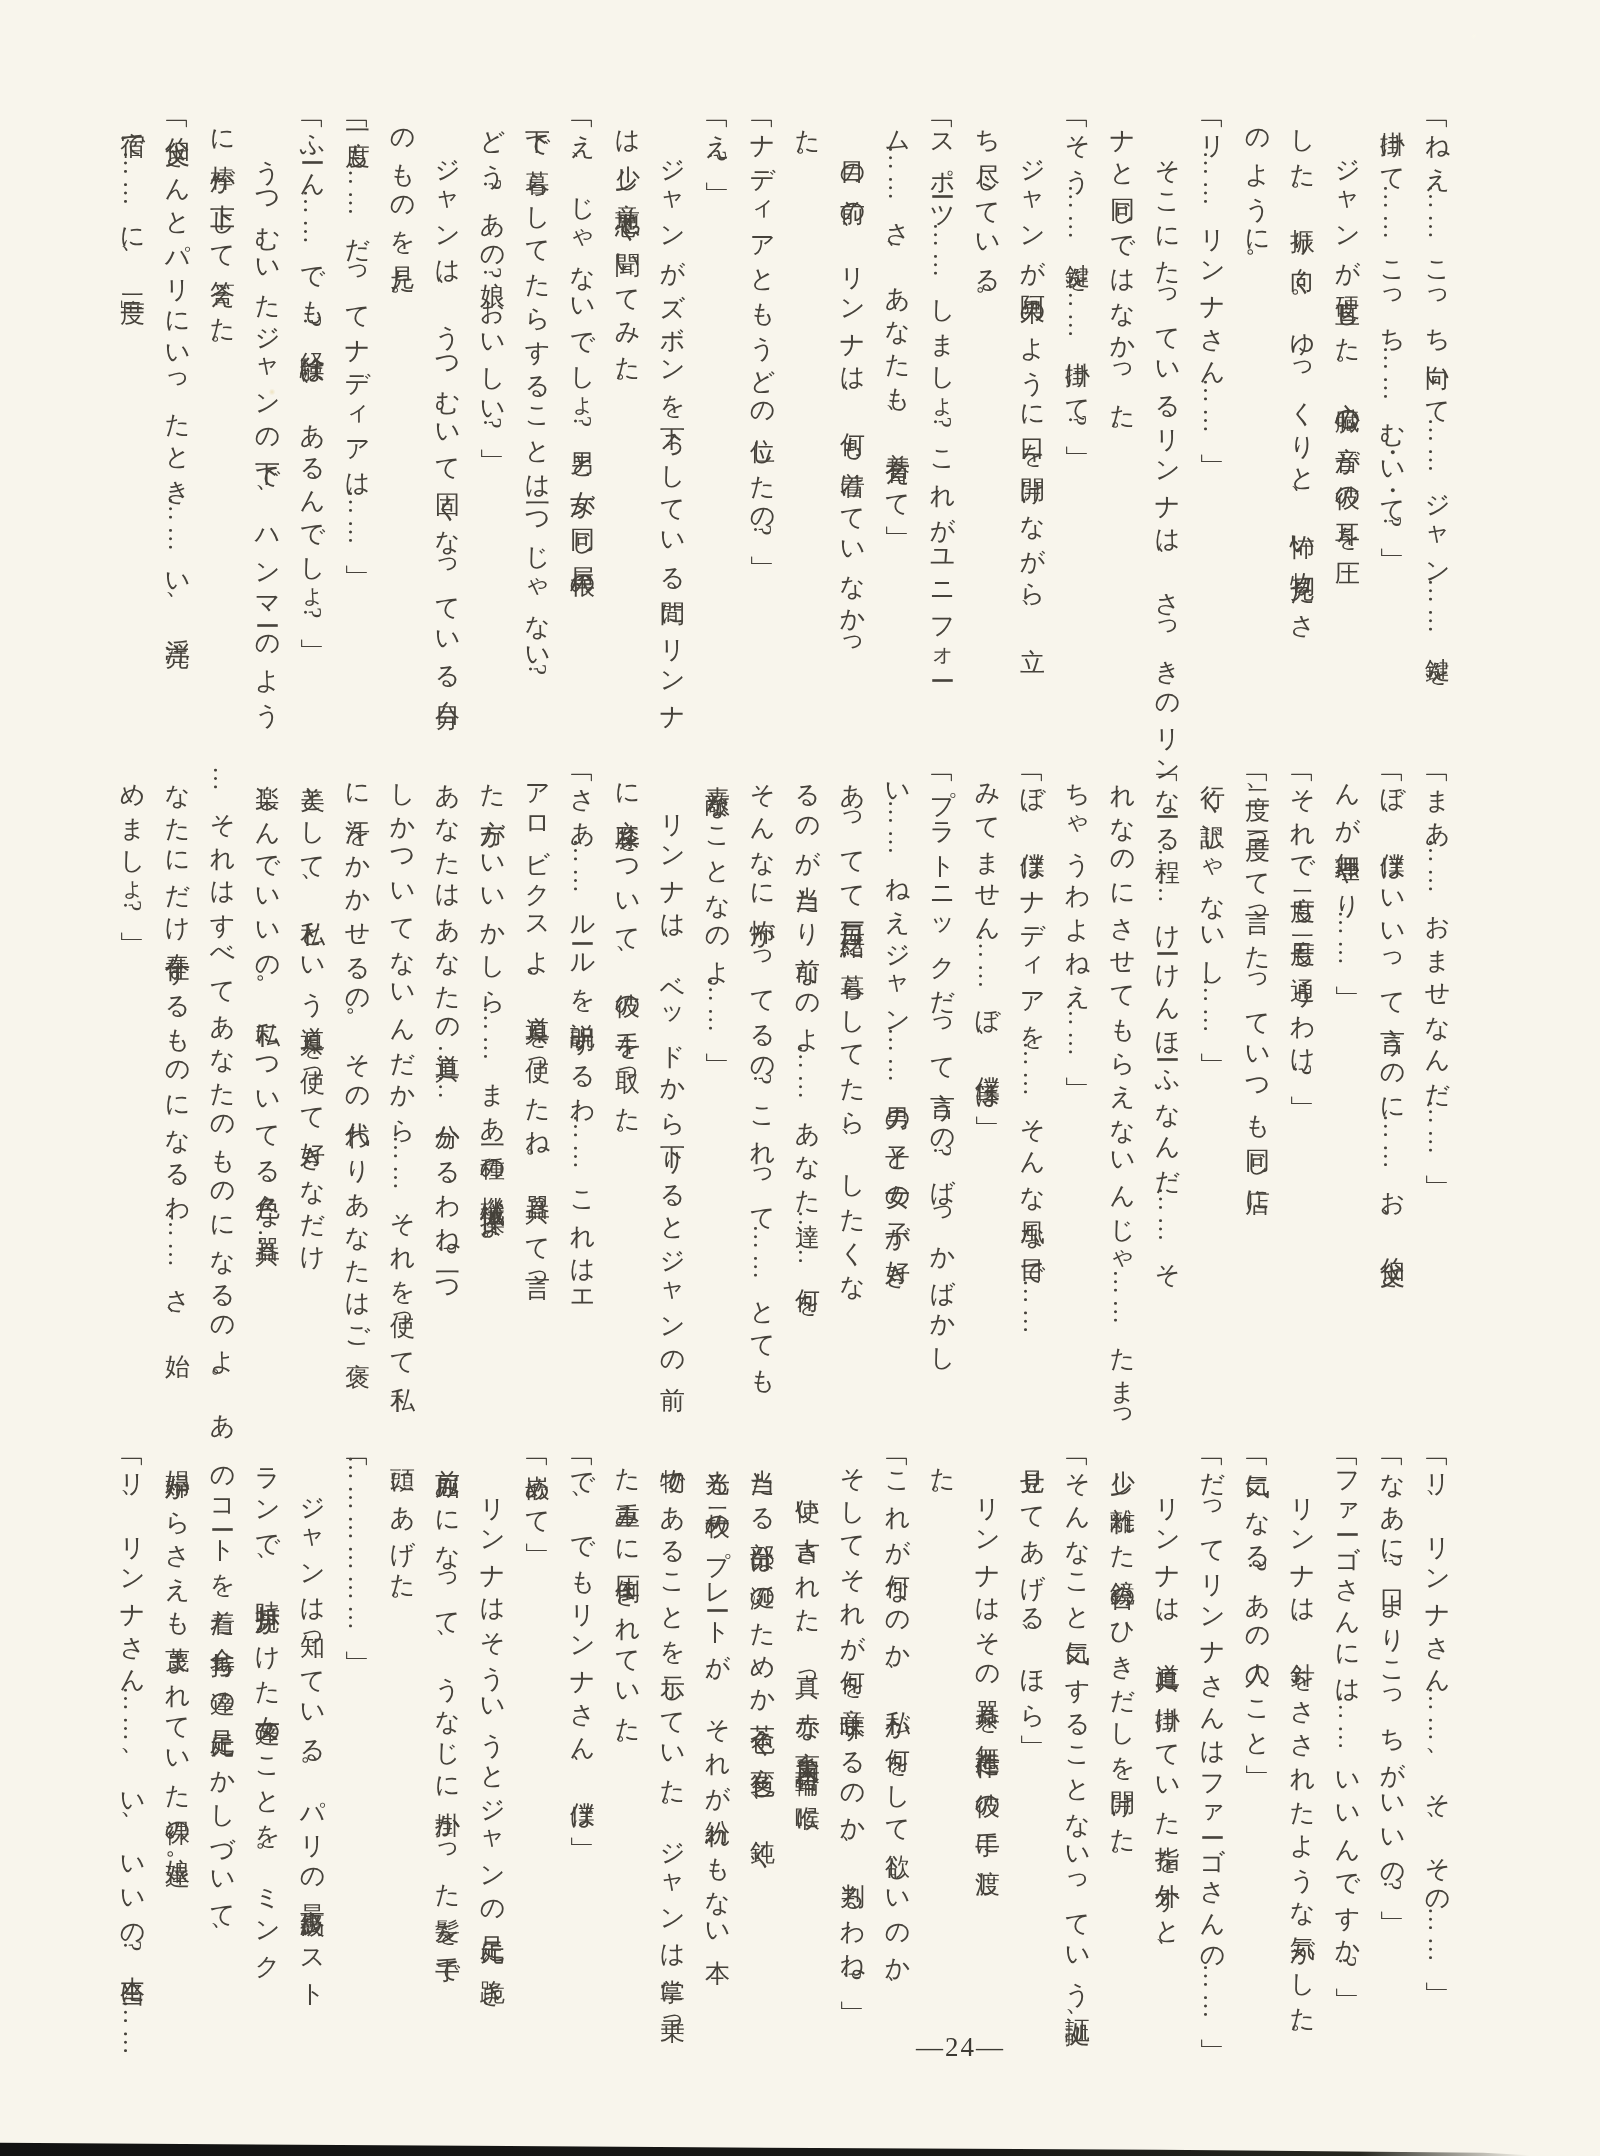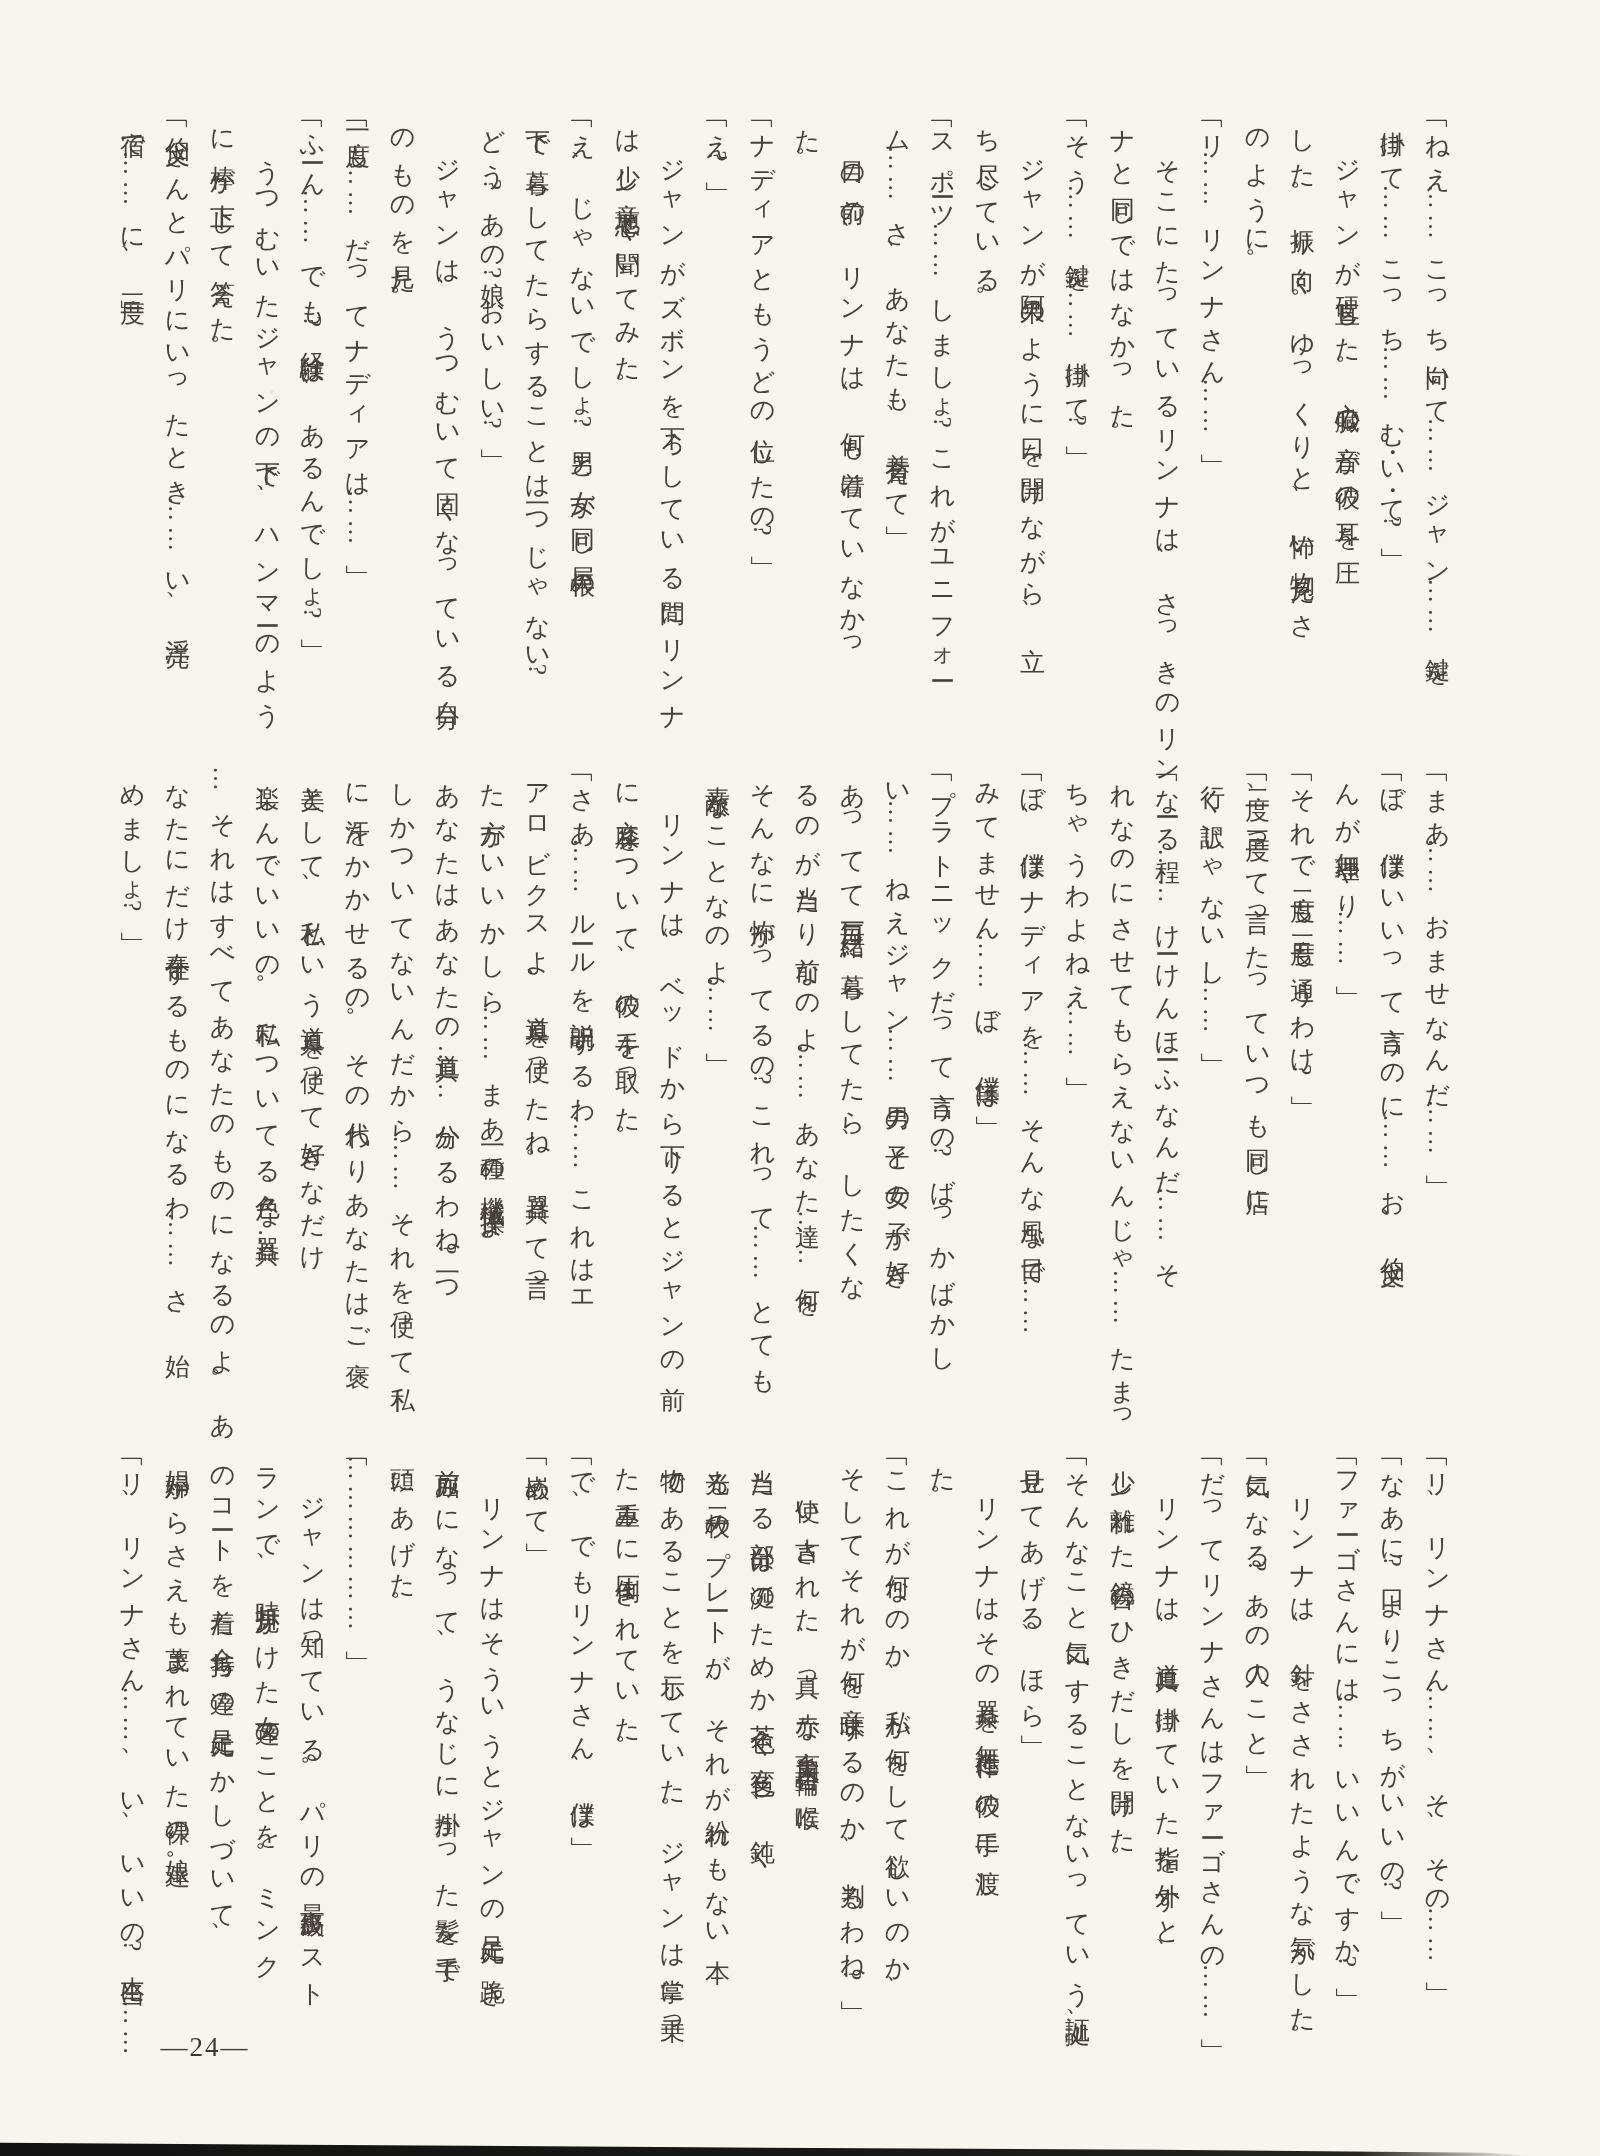--- a/index.html
+++ b/index.html
@@ -32,21 +32,21 @@
     height: 100%;
   }
   #band1 { top: 112px; height: 636px; }
   #band2 { top: 766px; height: 636px; }
   #band3 { top: 1450px; height: 612px; }
   .page-number {
     position: absolute;
     top: 2032px;
     left: 0;
     width: 1600px;
-    text-align: center;
+    text-align: right;
     font-size: 27px;
     letter-spacing: 2px;
     color: #3c3933;
   }
   .page-number span {
     display: inline-block;
     transform: translateX(-595px); 
   }
   .scan-edge-shadow {
     position: absolute;

